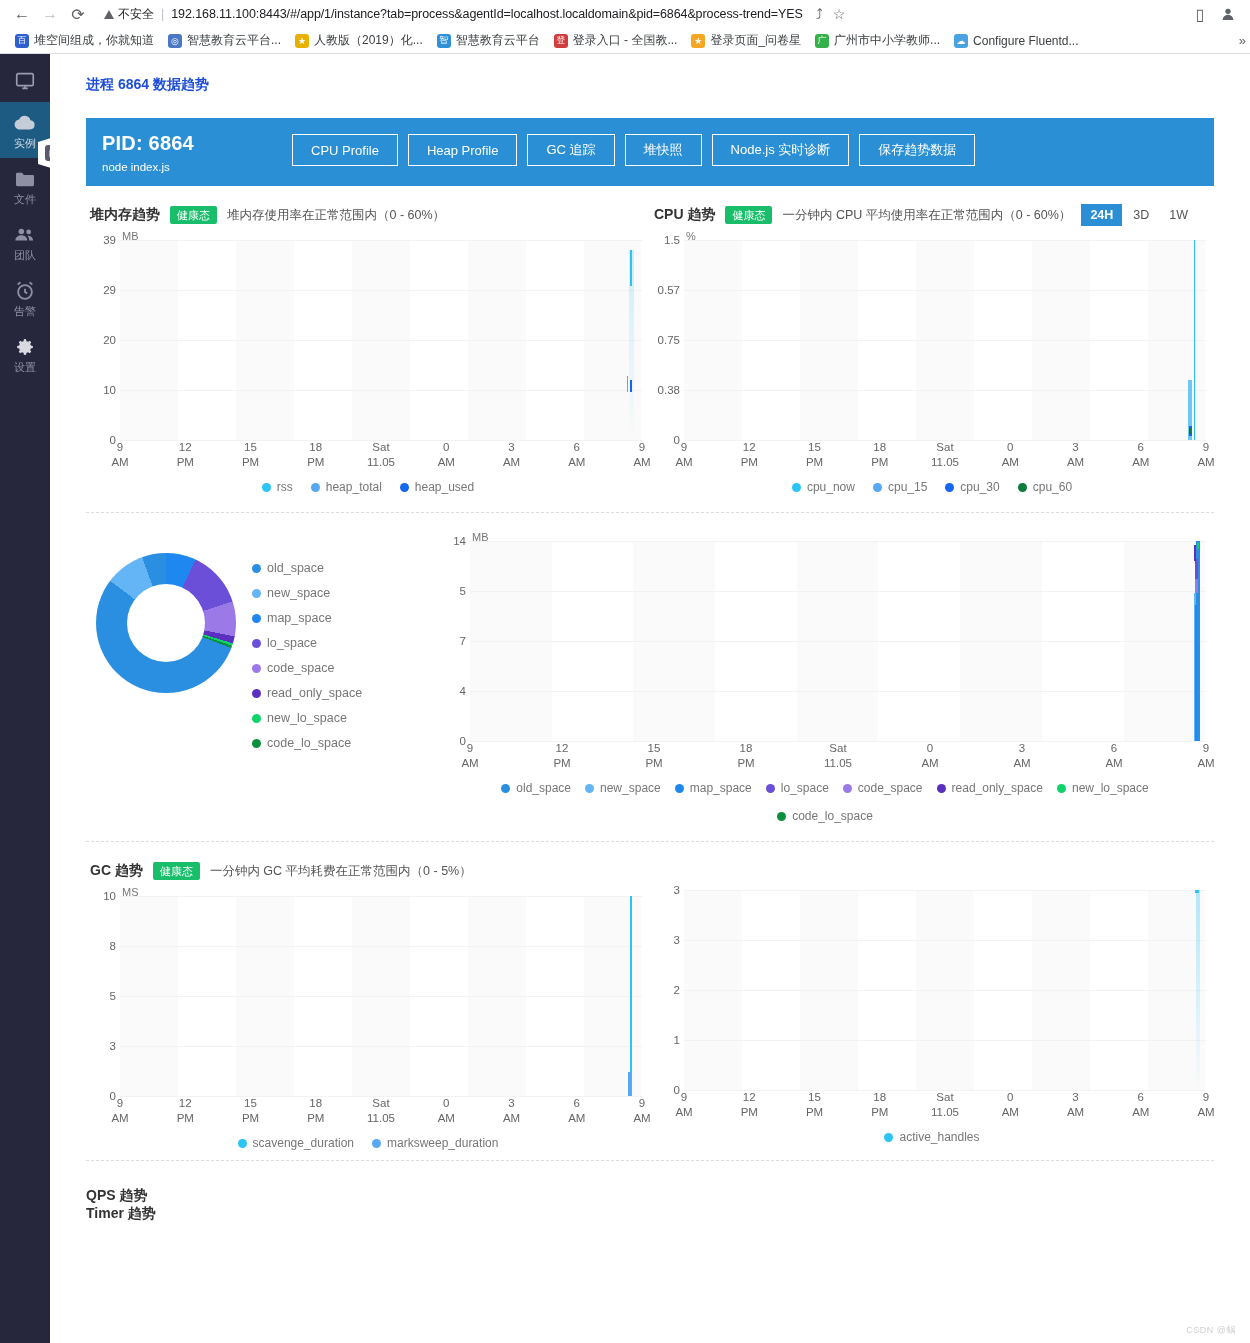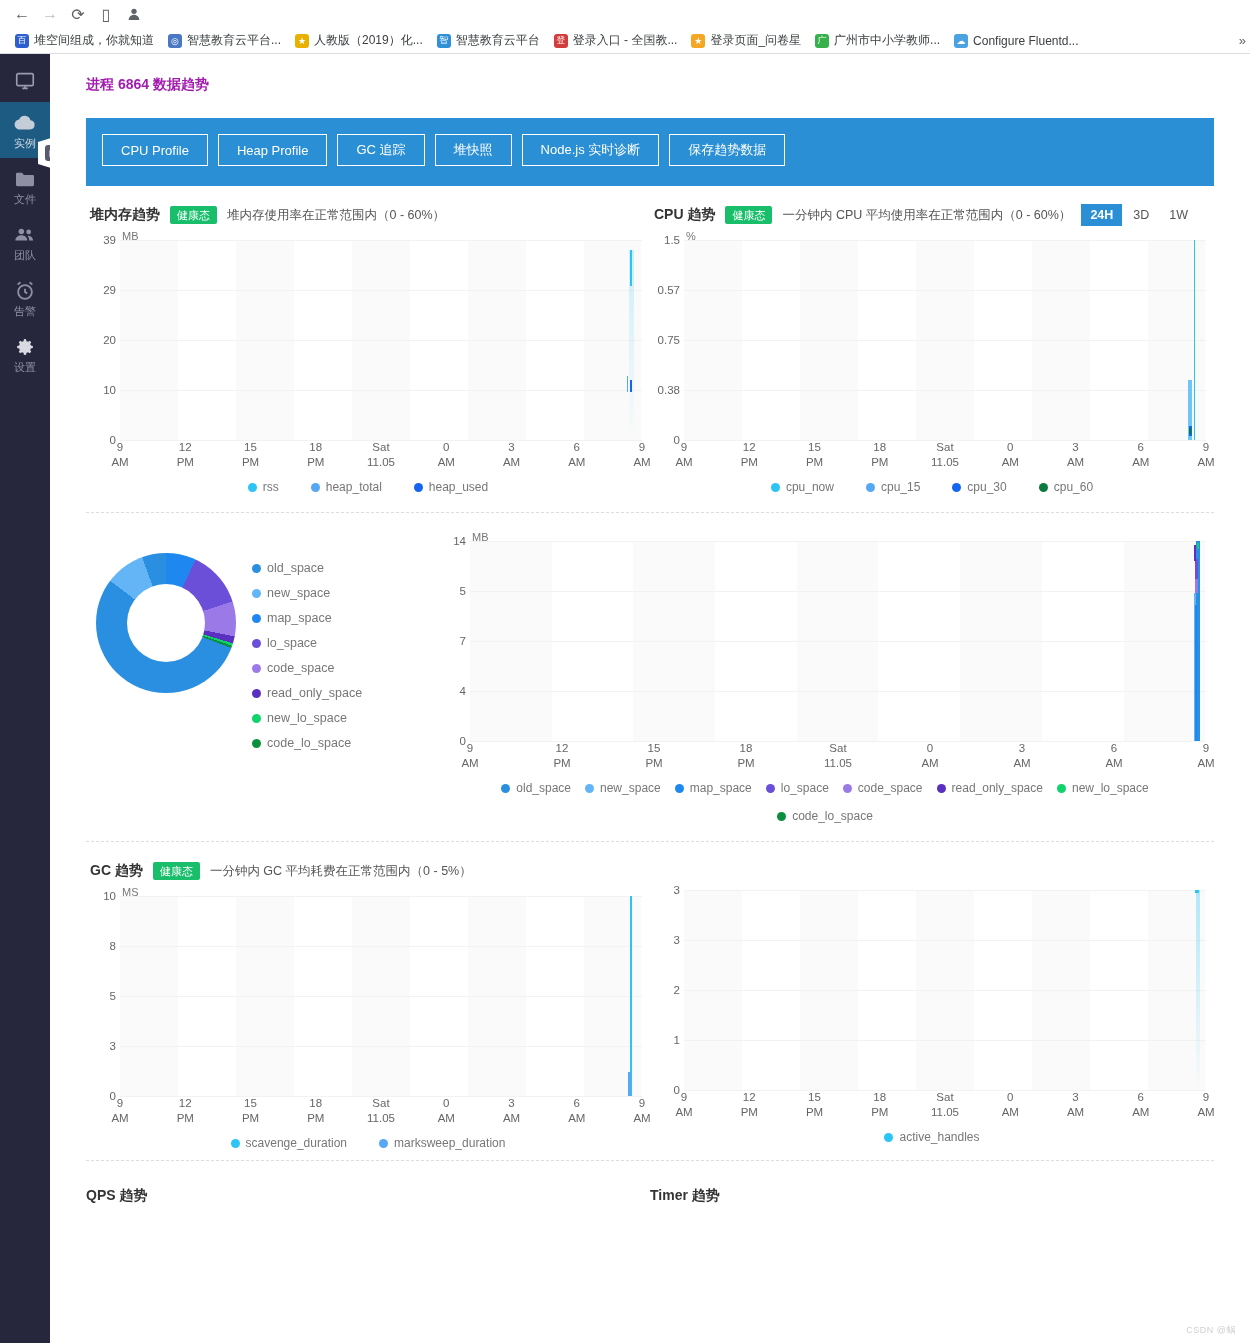--- a/index.html
+++ b/index.html
@@ -51,21 +51,21 @@
   .side-ico { width:22px; height:22px; display:flex; align-items:center; justify-content:center; }
   .side-ico svg { display:block; }
   .expander { position:absolute; left:38px; top:82px; width:30px; height:34px;
               background:#fff; clip-path:polygon(0 18%,65% 0,100% 12%,100% 88%,65% 100%,0 82%);
               display:flex; align-items:center; justify-content:center; }
   .expander-inner { width:16px; height:16px; background:#5a5a6e; border-radius:3px;
                     display:flex; align-items:center; justify-content:center; color:#fff; font-size:9px; }
 
   
   .content { flex:1 1 auto; background:#fff; padding:0 0 0 0; position:relative; overflow:hidden; }
-  .page-title { font-size:14px; font-weight:bold; color:#a21caf; padding:22px 0 0 36px; }
+  .page-title { font-size:14px; font-weight:bold; color:#1d4ed8; padding:22px 0 0 36px; }
 
   .pid-bar { margin:24px 36px 0 36px; background:#2a8fd4; color:#fff;
              height:68px; display:flex; align-items:flex-start; padding:14px 16px 0 16px; }
   .pid-left { display:flex; flex-direction:column; gap:6px; min-width:190px; }
   .pid-num { font-size:20px; font-weight:bold; letter-spacing:0.2px; }
   .pid-cmd { font-size:11.5px; }
   .pid-btns { display:flex; gap:10px; align-items:flex-start; padding-top:2px; }
   .pid-btn { border:1px solid #fff; color:#fff; background:transparent;
              height:32px; padding:0 18px; font-size:13px; display:flex;
              align-items:center; justify-content:center; white-space:nowrap;
@@ -93,46 +93,58 @@
   .y-tick { position:absolute; right:4px; transform:translateY(-50%);
             font-size:11.5px; color:#666; white-space:nowrap; }
   .unit { position:absolute; font-size:11px; color:#777; }
   .grid { position:absolute; left:34px; right:8px; top:0; bottom:0; }
   .gl { position:absolute; left:0; right:0; height:1px; background:#f2f2f2; }
   .band { position:absolute; top:0; bottom:0; background:#fafafa; }
   .series-area { position:absolute; left:34px; right:8px; top:0; bottom:0; overflow:hidden; }
   .x-axis { position:relative; height:34px; margin-left:34px; margin-right:8px; }
   .x-tick { position:absolute; transform:translateX(-50%); text-align:center;
             font-size:11.5px; color:#666; line-height:15px; }
-  .legend { display:flex; flex-wrap:wrap; justify-content:center; gap:32px;
+  .legend { display:flex; flex-wrap:wrap; justify-content:center; gap:18px;
             padding:6px 10px 0 10px; }
   .legend-item { display:flex; align-items:center; gap:6px; font-size:12px; color:#777; cursor:pointer; }
   .dot { width:9px; height:9px; border-radius:50%; flex:0 0 auto; }
 
   
   .donut-row { display:flex; gap:0; align-items:flex-start; }
   .donut-box { width:350px; padding:24px 0 0 10px; display:flex; gap:16px; }
   .donut { width:140px; height:140px; border-radius:50%; position:relative; flex:0 0 auto; }
   .donut::after { content:""; position:absolute; left:50%; top:50%; width:78px; height:78px;
                   background:#fff; border-radius:50%; transform:translate(-50%,-50%); }
   .donut-legend { display:flex; flex-direction:column; gap:11px; padding-top:8px; }
   .donut-legend .legend-item { font-size:12.5px; }
 
-  .bottom-titles { display:flex; padding:26px 36px 0 36px; }
+  .bottom-titles { display:flex; padding:26px 36px 0 36px;flex-direction:column; }
   .bottom-titles .col { width:50%; }
   .watermark { position:absolute; right:14px; bottom:6px; font-size:9px; color:#cfcfcf; letter-spacing:0.5px; }
 </style>
 </head>
 <body>
 
 <div class="chrome">
   <div class="nav-row">
     <div class="nav-btn">←</div>
     <div class="nav-btn disabled">→</div>
     <div class="nav-btn">⟳</div>
+    <div class="omnibox">
+      <span class="insecure">
+        <span class="warn-tri"></span>
+        <span>不安全</span>
+      </span>
+      <span class="omni-sep">|</span>
+      <span class="url">192.168.11.100:8443/#/app/1/instance?tab=process&amp;agentId=localhost.localdomain&amp;pid=6864&amp;process-trend=YES</span>
+      <span class="omni-icons">
+        <span>⤴</span>
+        <span>☆</span>
+      </span>
+    </div>
     <div class="nav-btn">▯</div>
     <div class="nav-btn">
       <svg width="16" height="16" viewBox="0 0 24 24" fill="#5f6368">
           <circle cx="12" cy="8" r="4"></circle>
           <path d="M4 21c0-4.4 3.6-8 8-8s8 3.6 8 8z"></path>
         </svg>
     </div>
   </div>
 
   <div class="bm-row">
@@ -234,20 +246,24 @@
     <div class="expander">
       <span class="expander-inner">▶</span>
     </div>
   </div>
 
   <div class="content">
 
     <div class="page-title">进程 6864 数据趋势</div>
 
     <div class="pid-bar">
+      <div class="pid-left">
+        <div class="pid-num">PID: 6864</div>
+        <div class="pid-cmd">node index.js</div>
+      </div>
       <div class="pid-btns">
         <button class="pid-btn">CPU Profile</button>
         <button class="pid-btn">Heap Profile</button>
         <button class="pid-btn">GC 追踪</button>
         <button class="pid-btn">堆快照</button>
         <button class="pid-btn">Node.js 实时诊断</button>
         <button class="pid-btn">保存趋势数据</button>
       </div>
     </div>
 

